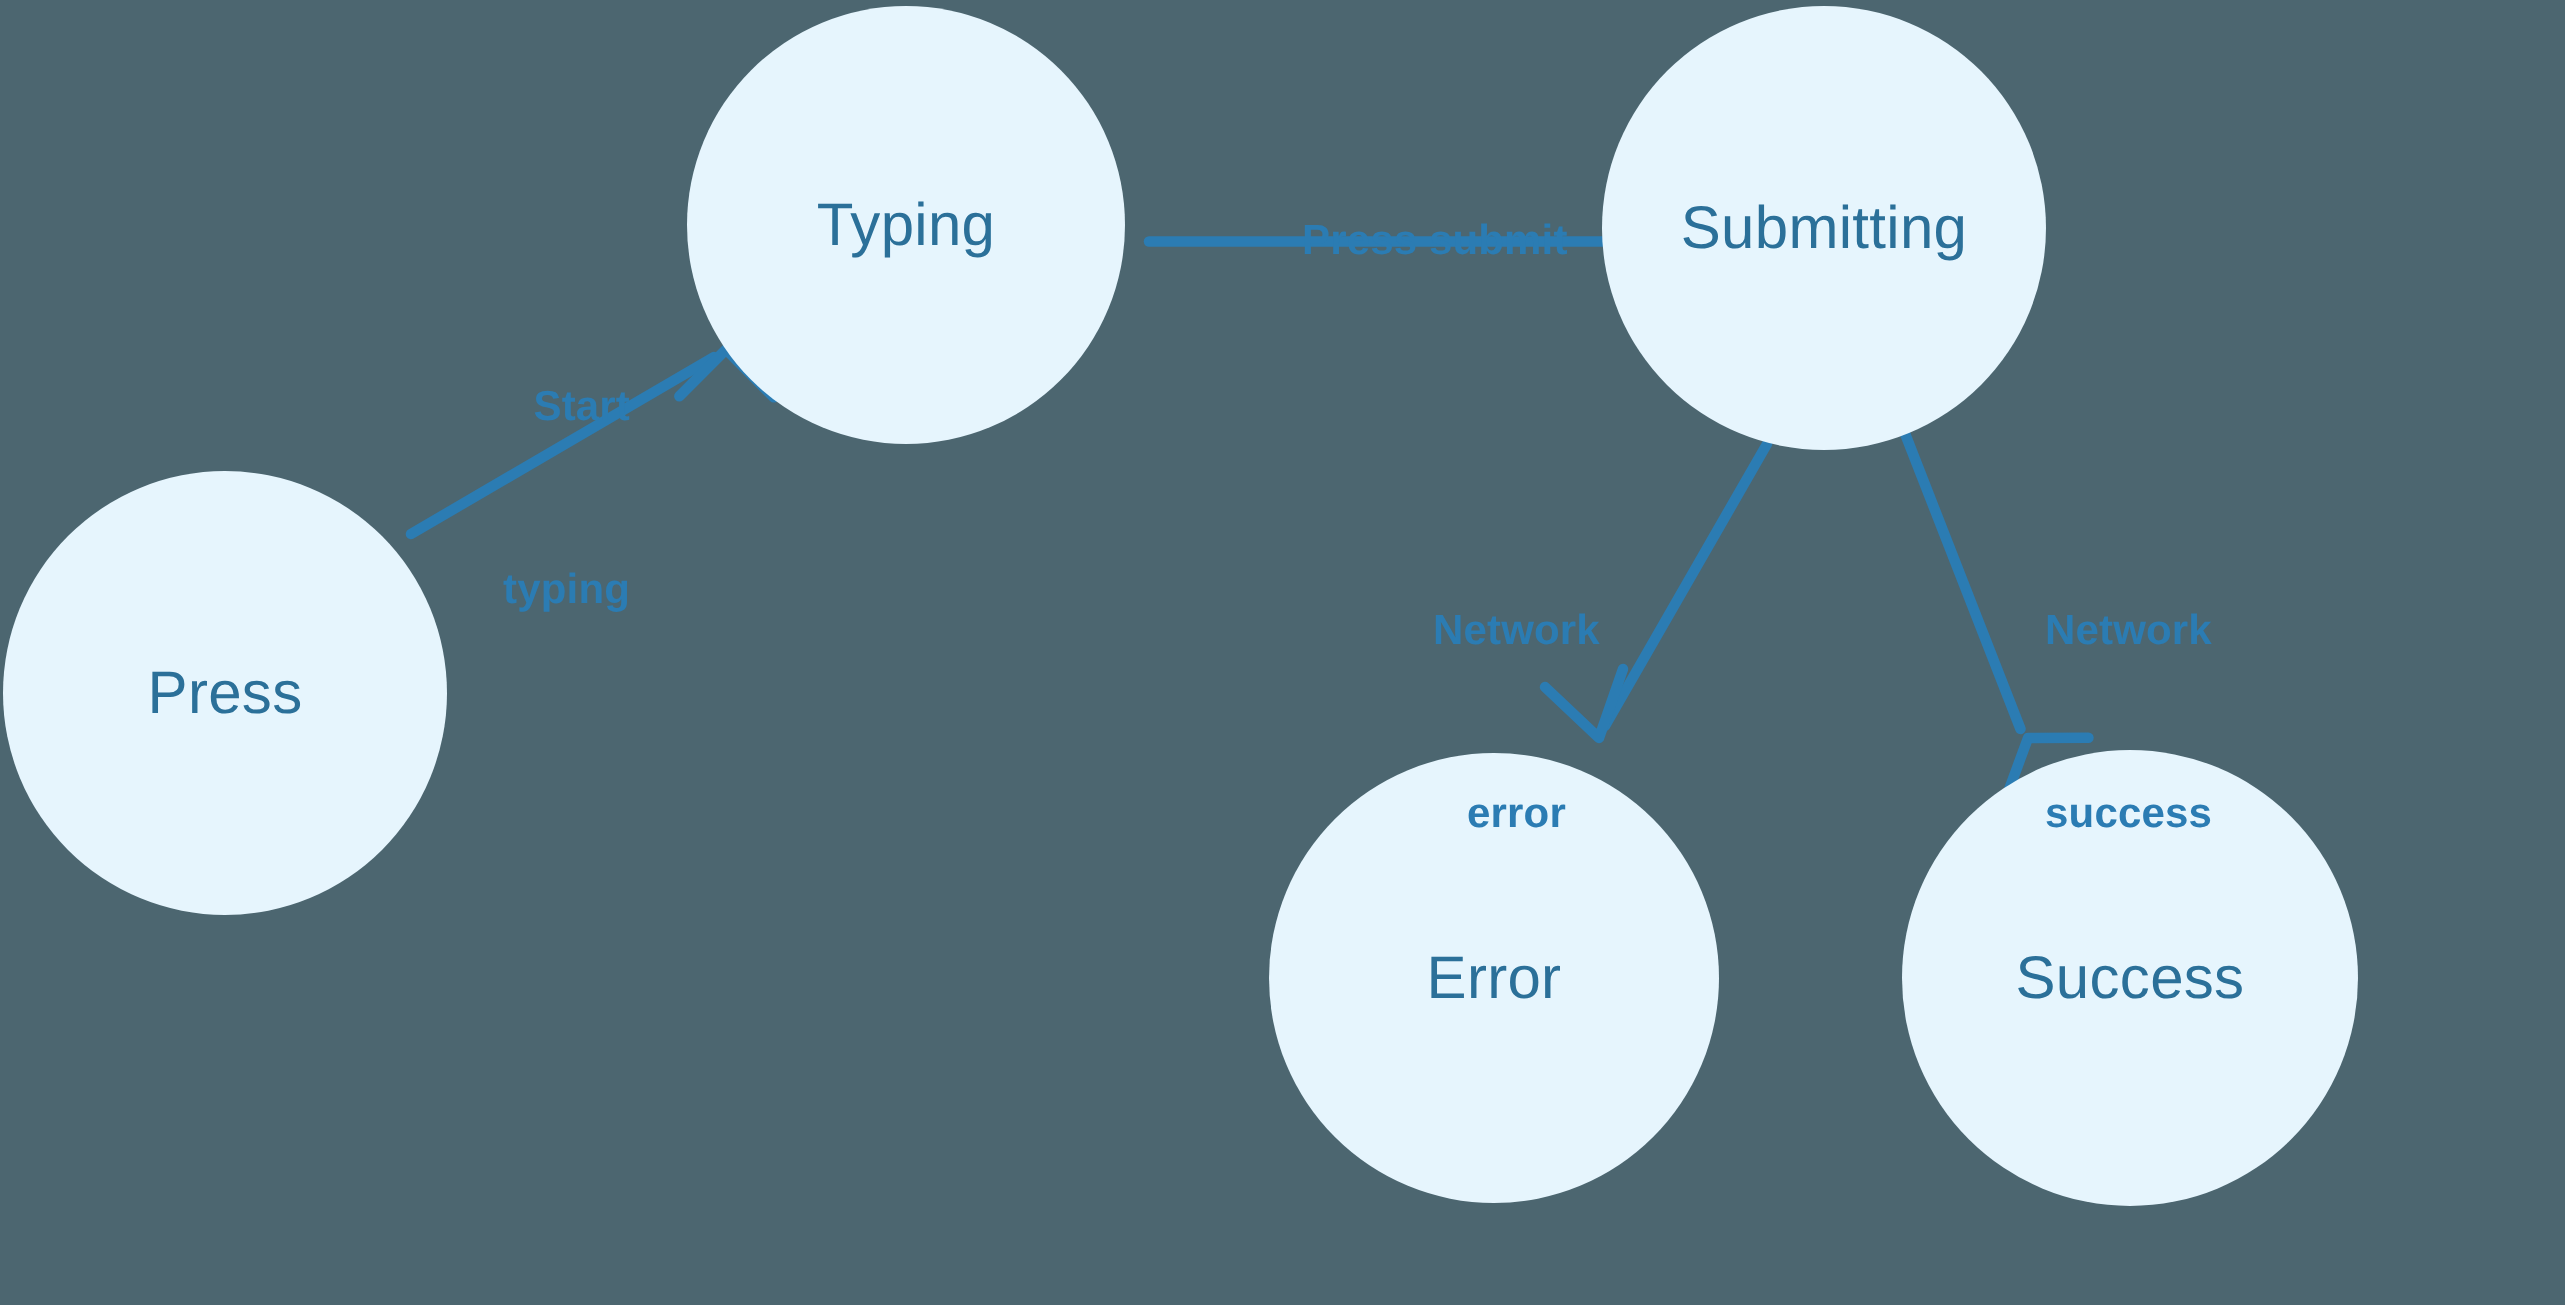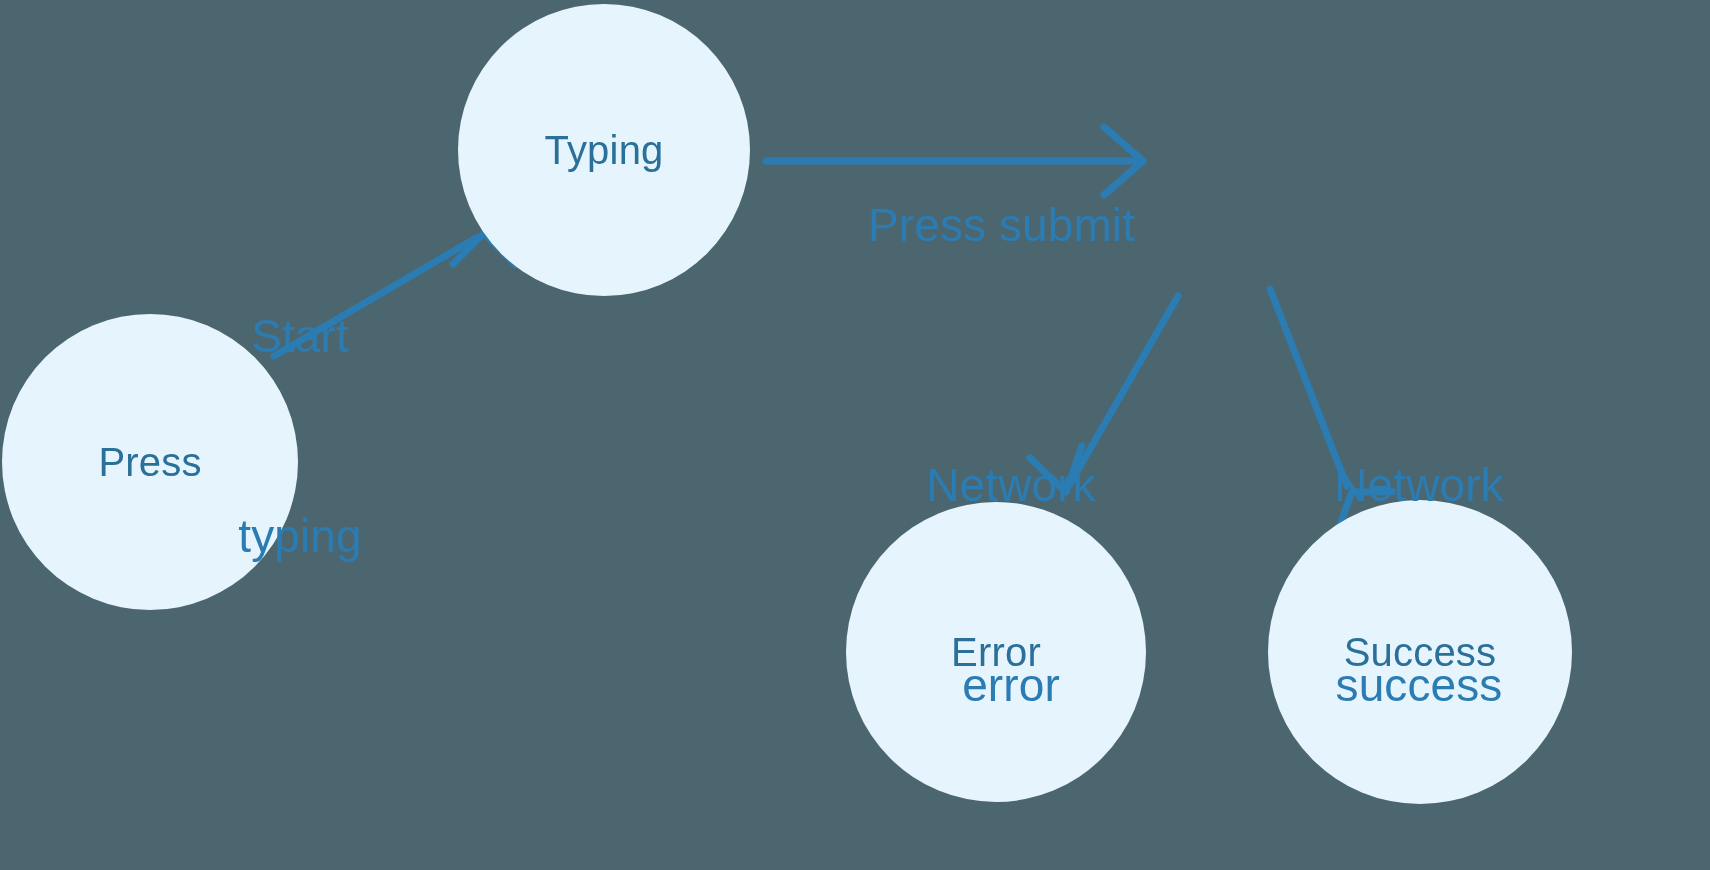--- a/index.html
+++ b/index.html
@@ -37,22 +37,22 @@
     color: #2b7099;
     font-size: 40px;
     font-weight: 400;
     letter-spacing: 0.2px;
     white-space: nowrap;
     line-height: 1;
   }
   .edge-label {
     position: absolute;
     color: #2b7cb3;
-    font-size: 46px;
-    font-weight: 400;
+    font-size: 28px;
+    font-weight: 700;
     line-height: 1.45;
     letter-spacing: 0.1px;
     white-space: pre;
   }
   .edge-label.center {
     text-align: center;
   }
   .edge-label.left {
     text-align: left;
   }
@@ -86,30 +86,33 @@
   </svg>
 
   <div class="node" style="left:2px; top:314px; width:296px; height:296px;">
     <span class="node-label">Press</span>
   </div>
 
   <div class="node" style="left:458px; top:4px; width:292px; height:292px;">
     <span class="node-label">Typing</span>
   </div>
 
+  <div class="node" style="left:1068px; top:4px; width:296px; height:296px;">
+    <span class="node-label">Submitting</span>
+  </div>
 
   <div class="node" style="left:846px; top:502px; width:300px; height:300px;">
     <span class="node-label">Error</span>
   </div>
 
   <div class="node" style="left:1268px; top:500px; width:304px; height:304px;">
     <span class="node-label">Success</span>
   </div>
 
-  <div class="edge-label center" style="left:180px; top:170px; width:240px;">
+  <div class="edge-label center" style="left:180px; top:170px; width:240px;text-align:right;">
     <div>Start</div>
     <div>typing</div>
   </div>
 
   <div class="edge-label left" style="left:868px; top:59px;">
     <div>Press submit</div>
   </div>
 
   <div class="edge-label center" style="left:876px; top:319px; width:270px;">
     <div>Network</div>

